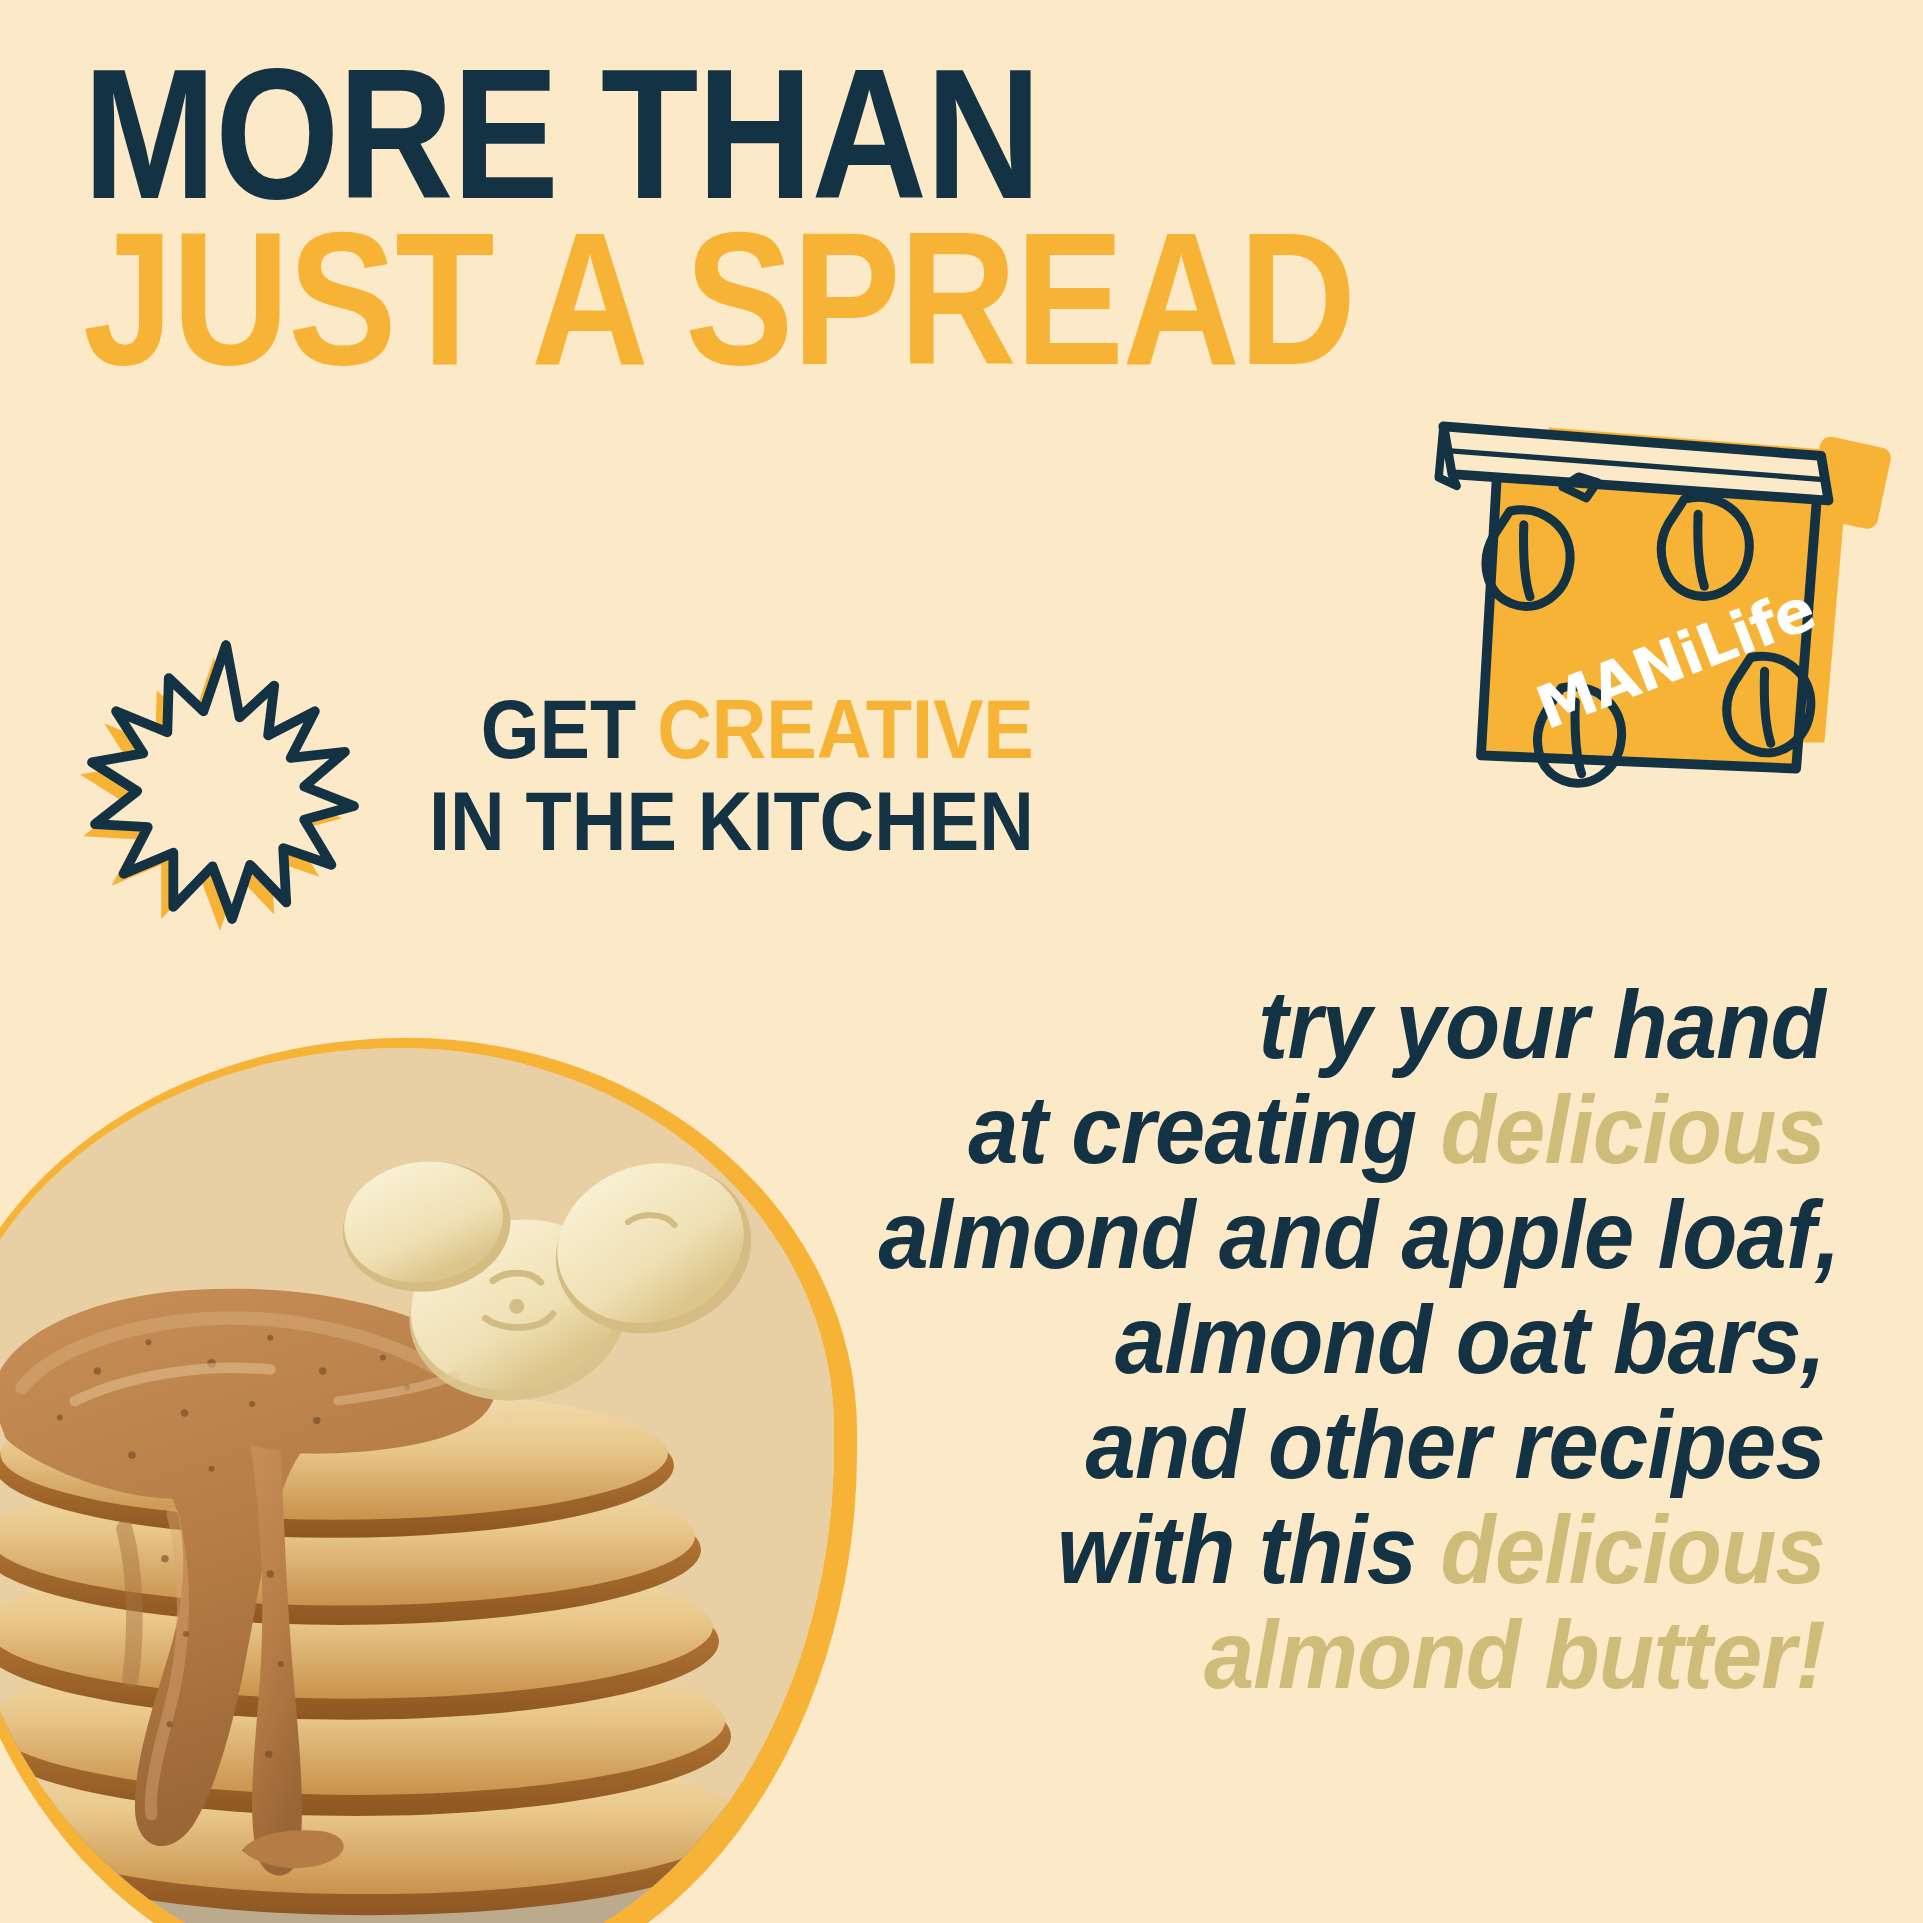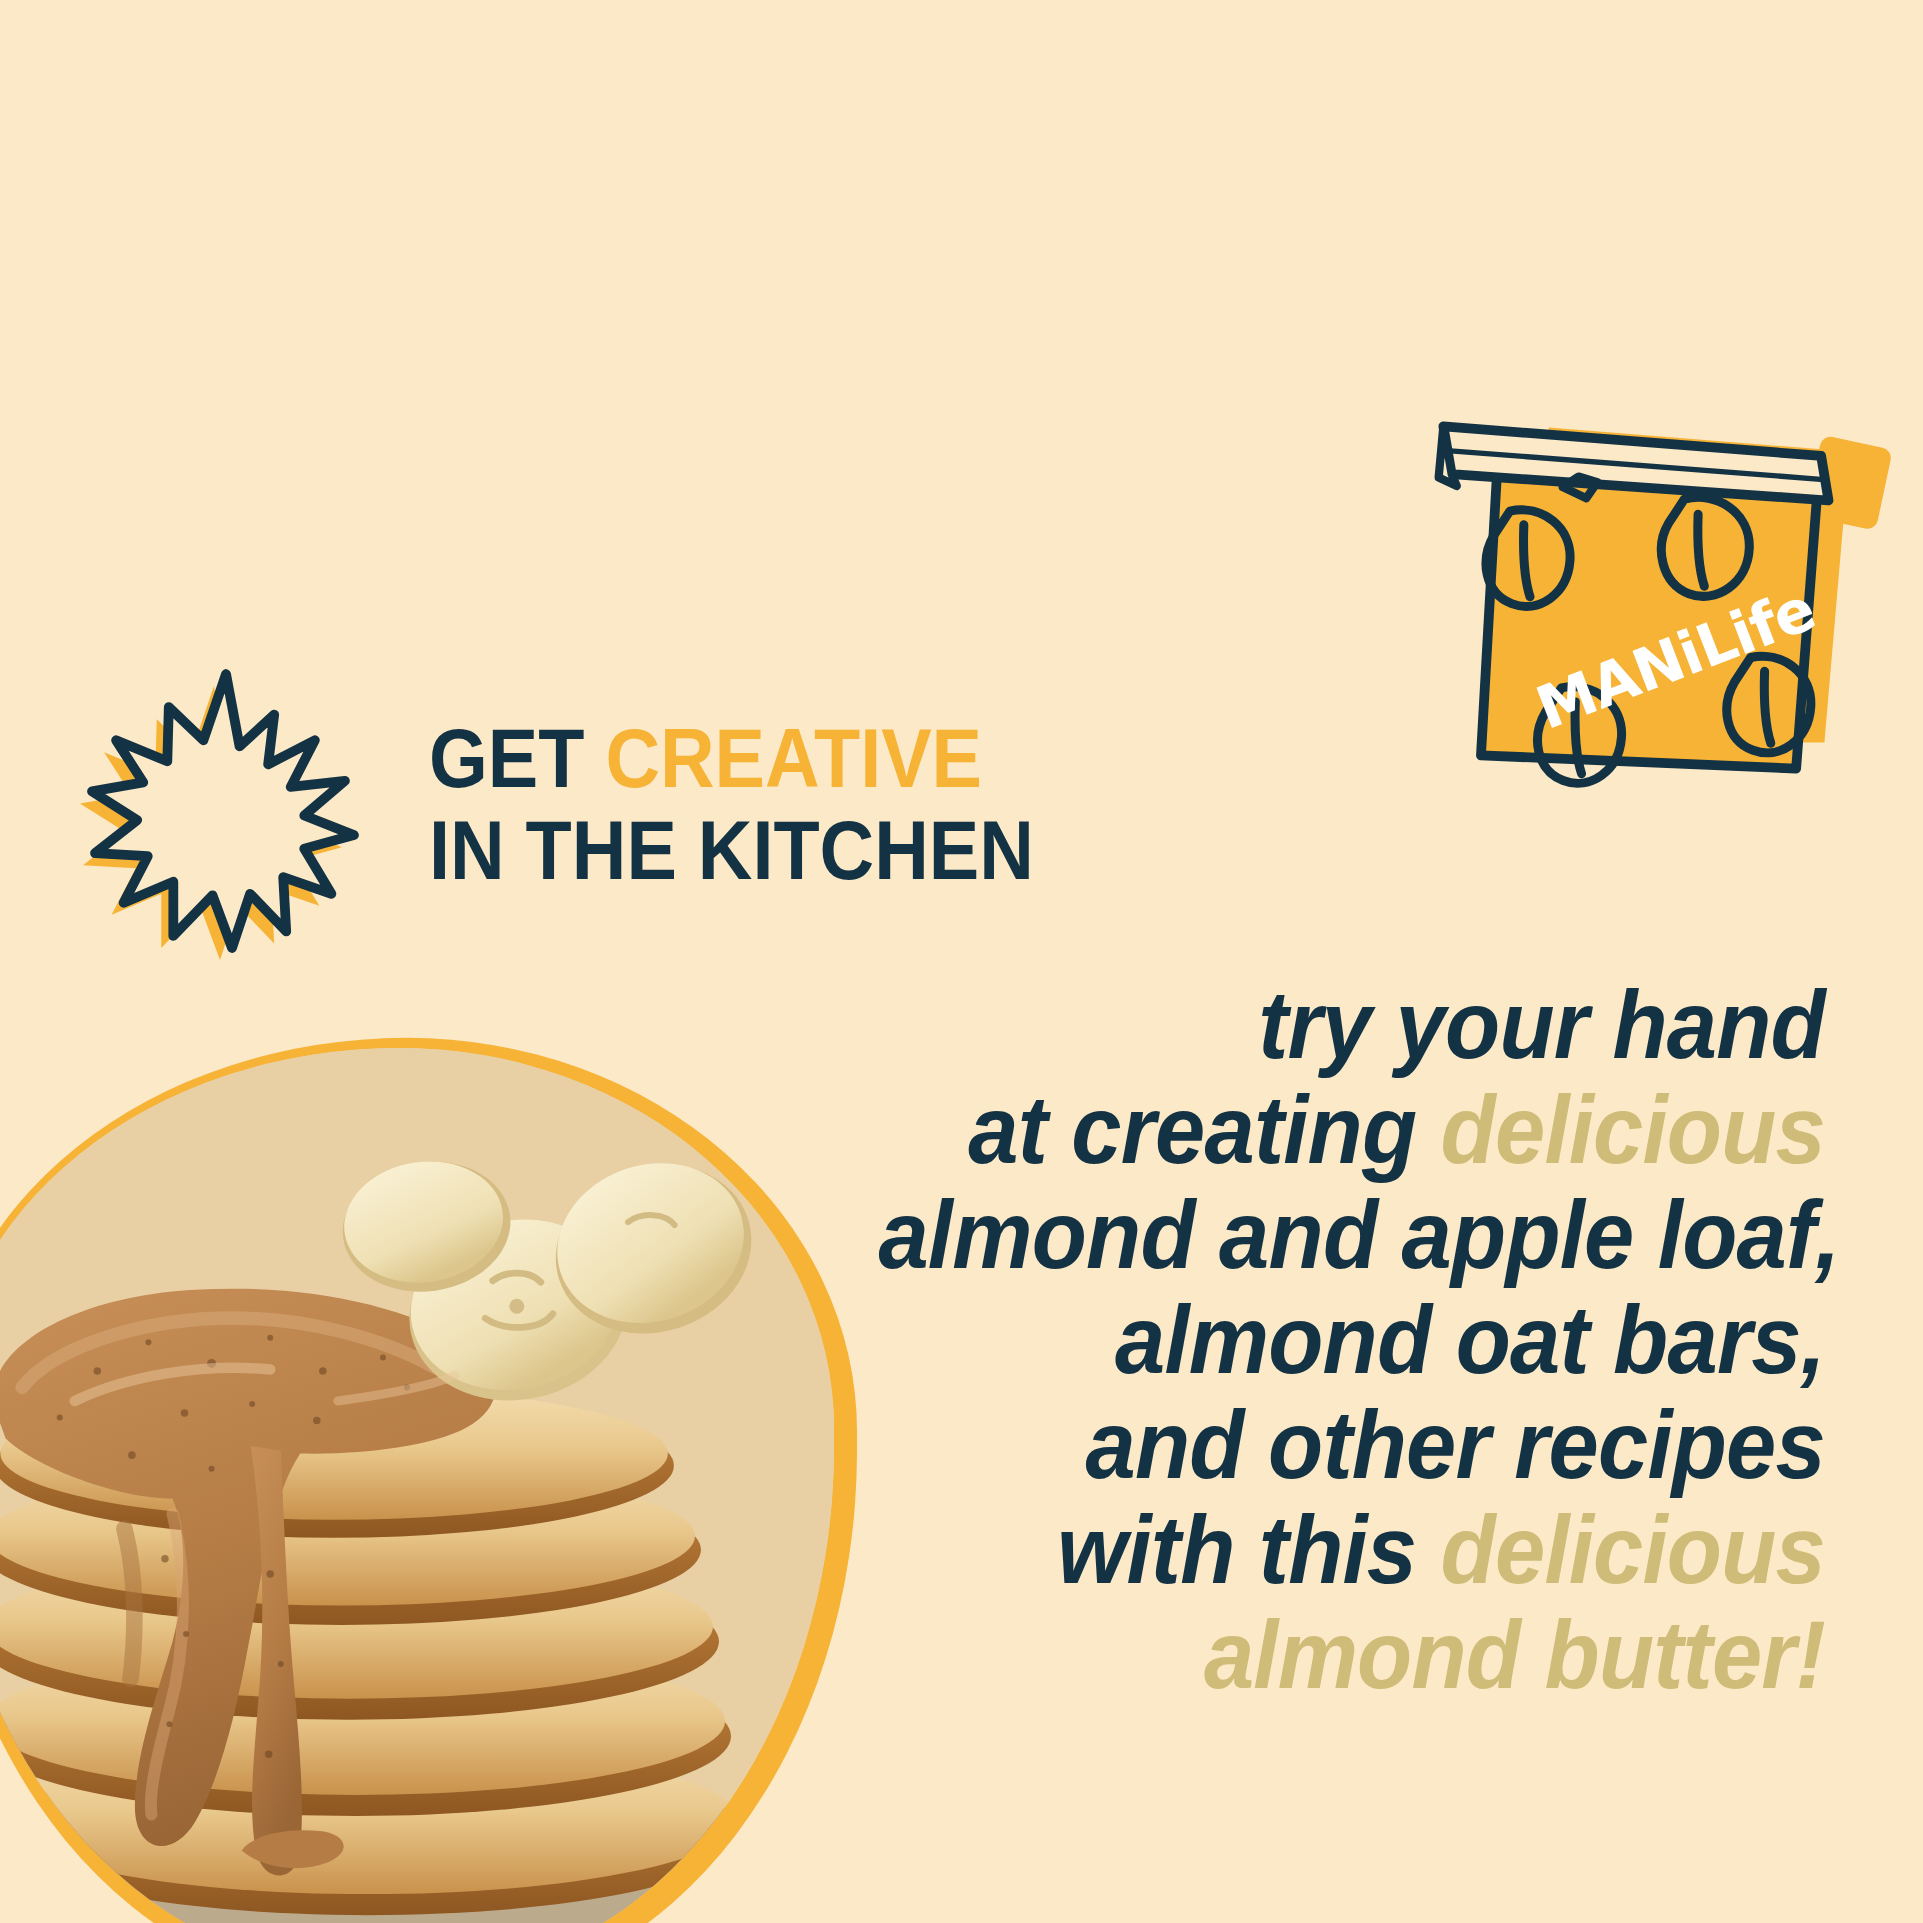--- a/index.html
+++ b/index.html
@@ -25,22 +25,22 @@
     letter-spacing:-1.5px;
     transform:scaleX(0.86);
     transform-origin:left center;
     white-space:nowrap;
   }
   .hl-1{color:#133243;}
   .hl-2{color:#F6B335;font-size:189px;margin-top:4.5px;}
 
   
   .burst-row{
-    position:absolute;left:89px;top:660px;
-    width:1052px;height:316px;
+    position:absolute;left:89px;top:631px;
+    width:1052px;height:316px;text-align:right;
   }
   .burst{
     position:absolute;left:0;top:7.5px;width:271px;height:286px;
   }
   .burst svg{display:block;width:271px;height:286px;overflow:visible;}
 
   .subhead{
     position:absolute;left:340px;top:59px;
     line-height:0.95;
   }
@@ -106,20 +106,24 @@
     overflow:hidden;
     background:#E8D2A8;
   }
   .pc-photo svg{display:block;width:100%;height:100%;}
 </style>
 </head>
 <body>
 
 <div id="stage">
 
+  <div class="headline">
+    <span class="hl-line hl-1">MORE THAN</span>
+    <span class="hl-line hl-2">JUST A SPREAD</span>
+  </div>
 
   <div class="burst-row">
 
     <div class="burst">
       <svg viewBox="0 0 360 380" xmlns="http://www.w3.org/2000/svg">
         <g transform="translate(-16,16)">
           <path d="M182 8 L200 104 L246 62 L238 128 L300 96 L268 158 L340 150 L286 196
                    L352 222 L286 240 L322 300 L258 278 L262 350 L214 300 L190 372 L164 302
                    L112 356 L112 284 L46 312 L78 250 L8 246 L64 202 L4 164 L72 152 L36 96
                    L104 124 L106 52 L152 96 Z" fill="#F6B335"></path>

